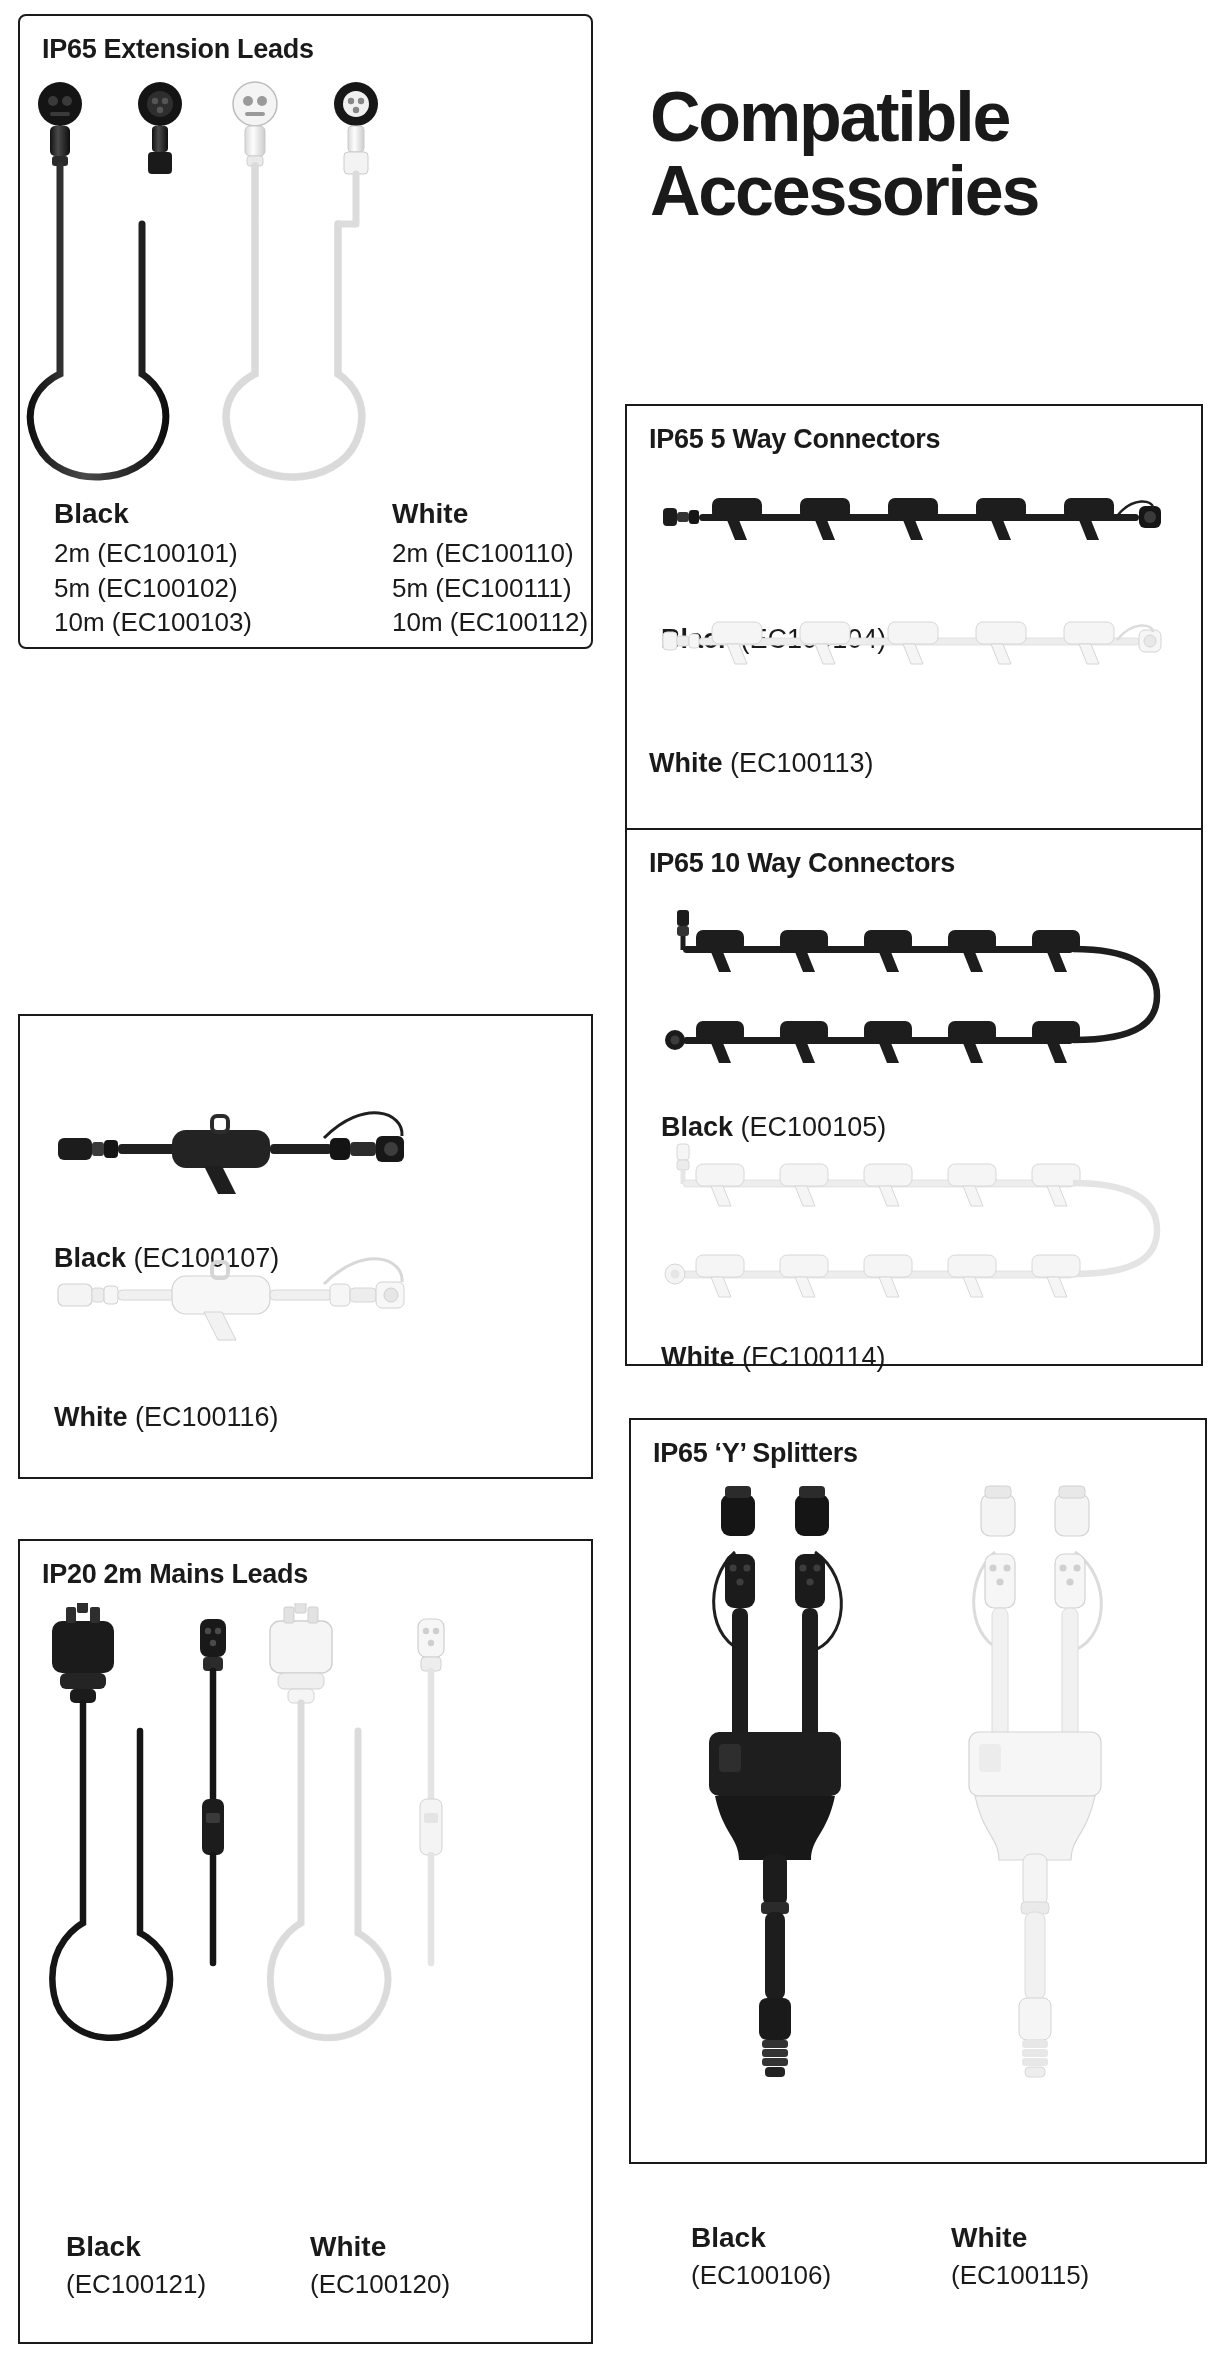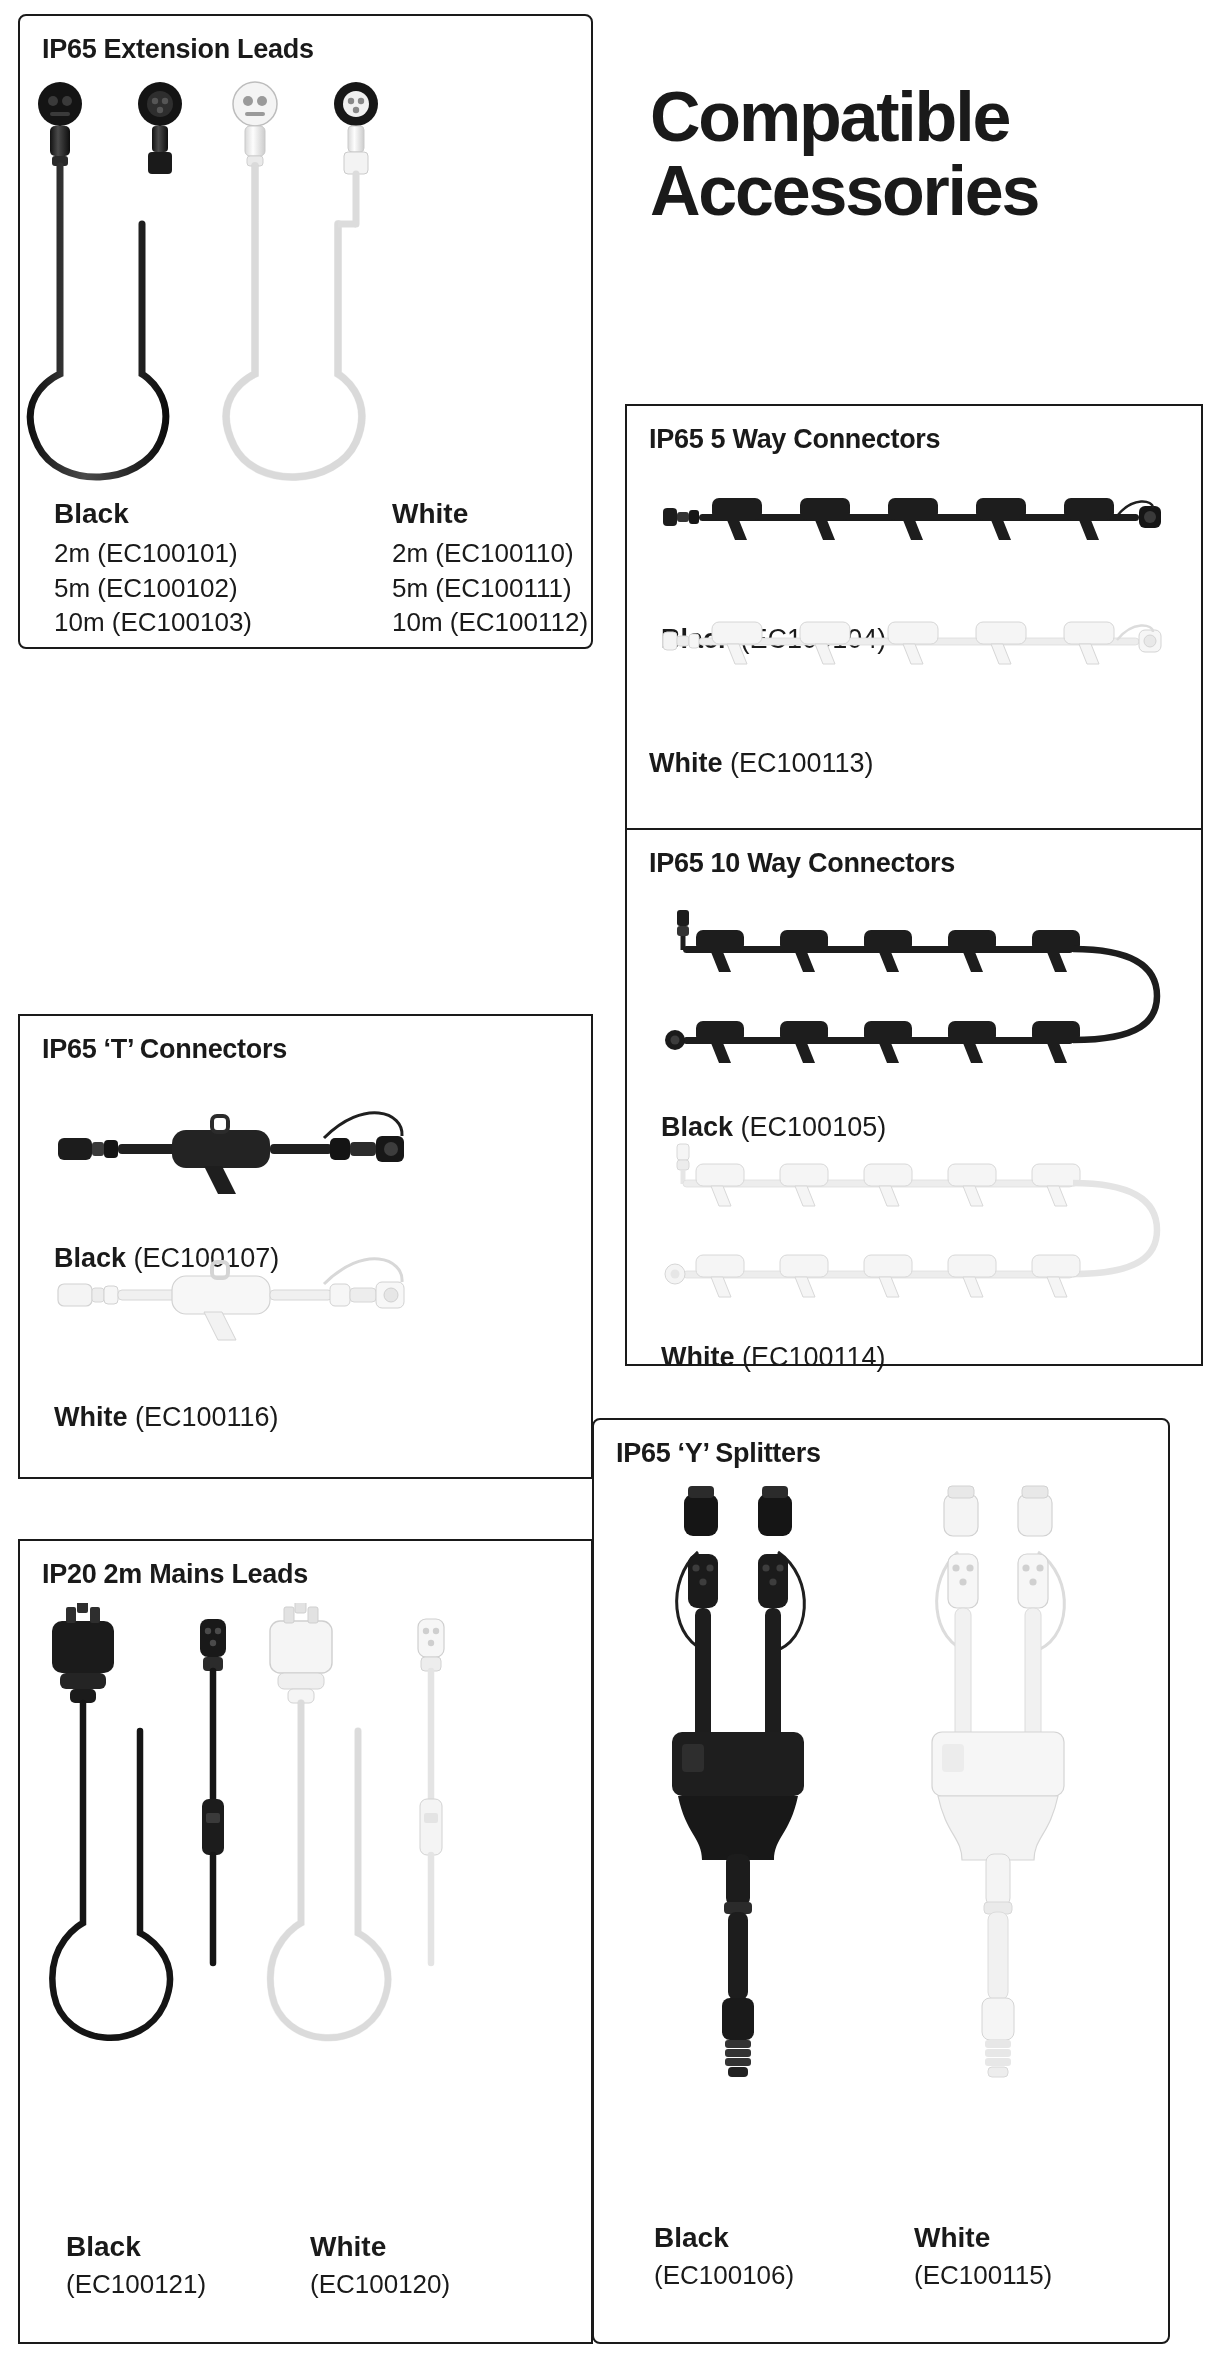--- a/index.html
+++ b/index.html
@@ -83,21 +83,21 @@
   #panel-5 { left: 625px; top: 404px; width: 578px; height: 514px; }
   #panel-5 .cap1 { left: 34px; top: 216px; }
   #panel-5 .cap2 { left: 22px; top: 340px; }
 
   
   #panel-10 { left: 625px; top: 828px; width: 578px; height: 538px; }
   #panel-10 .cap1 { left: 34px; top: 280px; }
   #panel-10 .cap2 { left: 34px; top: 510px; }
 
   
-  #panel-y { left: 592px; top: 1418px; width: 578px; height: 926px; border-radius: 8px; }
+  #panel-y { left: 629px; top: 1418px; width: 578px; height: 746px; }
   #panel-y .capA { left: 60px; top: 800px; width: 220px; }
   #panel-y .capB { left: 320px; top: 800px; width: 220px; }
 
   .cap-inline { font-size: 27px; }
   .cap-inline b { font-weight: bold; }
 </style>
 </head>
 <body>
 
 <div class="page">
@@ -173,21 +173,20 @@
       <div class="col">
         <div class="hd">White</div>
         <div class="ln">2m (EC100110)</div>
         <div class="ln">5m (EC100111)</div>
         <div class="ln">10m (EC100112)</div>
       </div>
     </div>
   </div>
 
   <div class="panel" id="panel-t">
-    <div class="panel-title">IP65 ‘T’ Connectors</div>
 
     <svg class="art" style="left:14px; top:62px;" width="545" height="150" viewBox="0 0 545 150">
       <path d="M290 60 C330 20 370 34 368 58" fill="none" stroke="#1f1f1f" stroke-width="3"></path>
       <rect x="24" y="60" width="34" height="22" rx="6" fill="#1c1c1c"></rect>
       <rect x="58" y="64" width="12" height="14" rx="3" fill="#3a3a3a"></rect>
       <rect x="70" y="62" width="14" height="18" rx="4" fill="#141414"></rect>
       <rect x="84" y="66" width="70" height="10" rx="4" fill="#202020"></rect>
       <path d="M152 52 h70 a14 14 0 0 1 14 14 v10 a14 14 0 0 1 -14 14 h-70 a14 14 0 0 1 -14 -14 v-10 a14 14 0 0 1 14 -14 z" fill="#232323"></path>
       <rect x="178" y="38" width="16" height="16" rx="5" fill="none" stroke="#2b2b2b" stroke-width="4"></rect>
       <path d="M170 88 l14 28 h18 l-14 -28 z" fill="#1e1e1e"></path>

